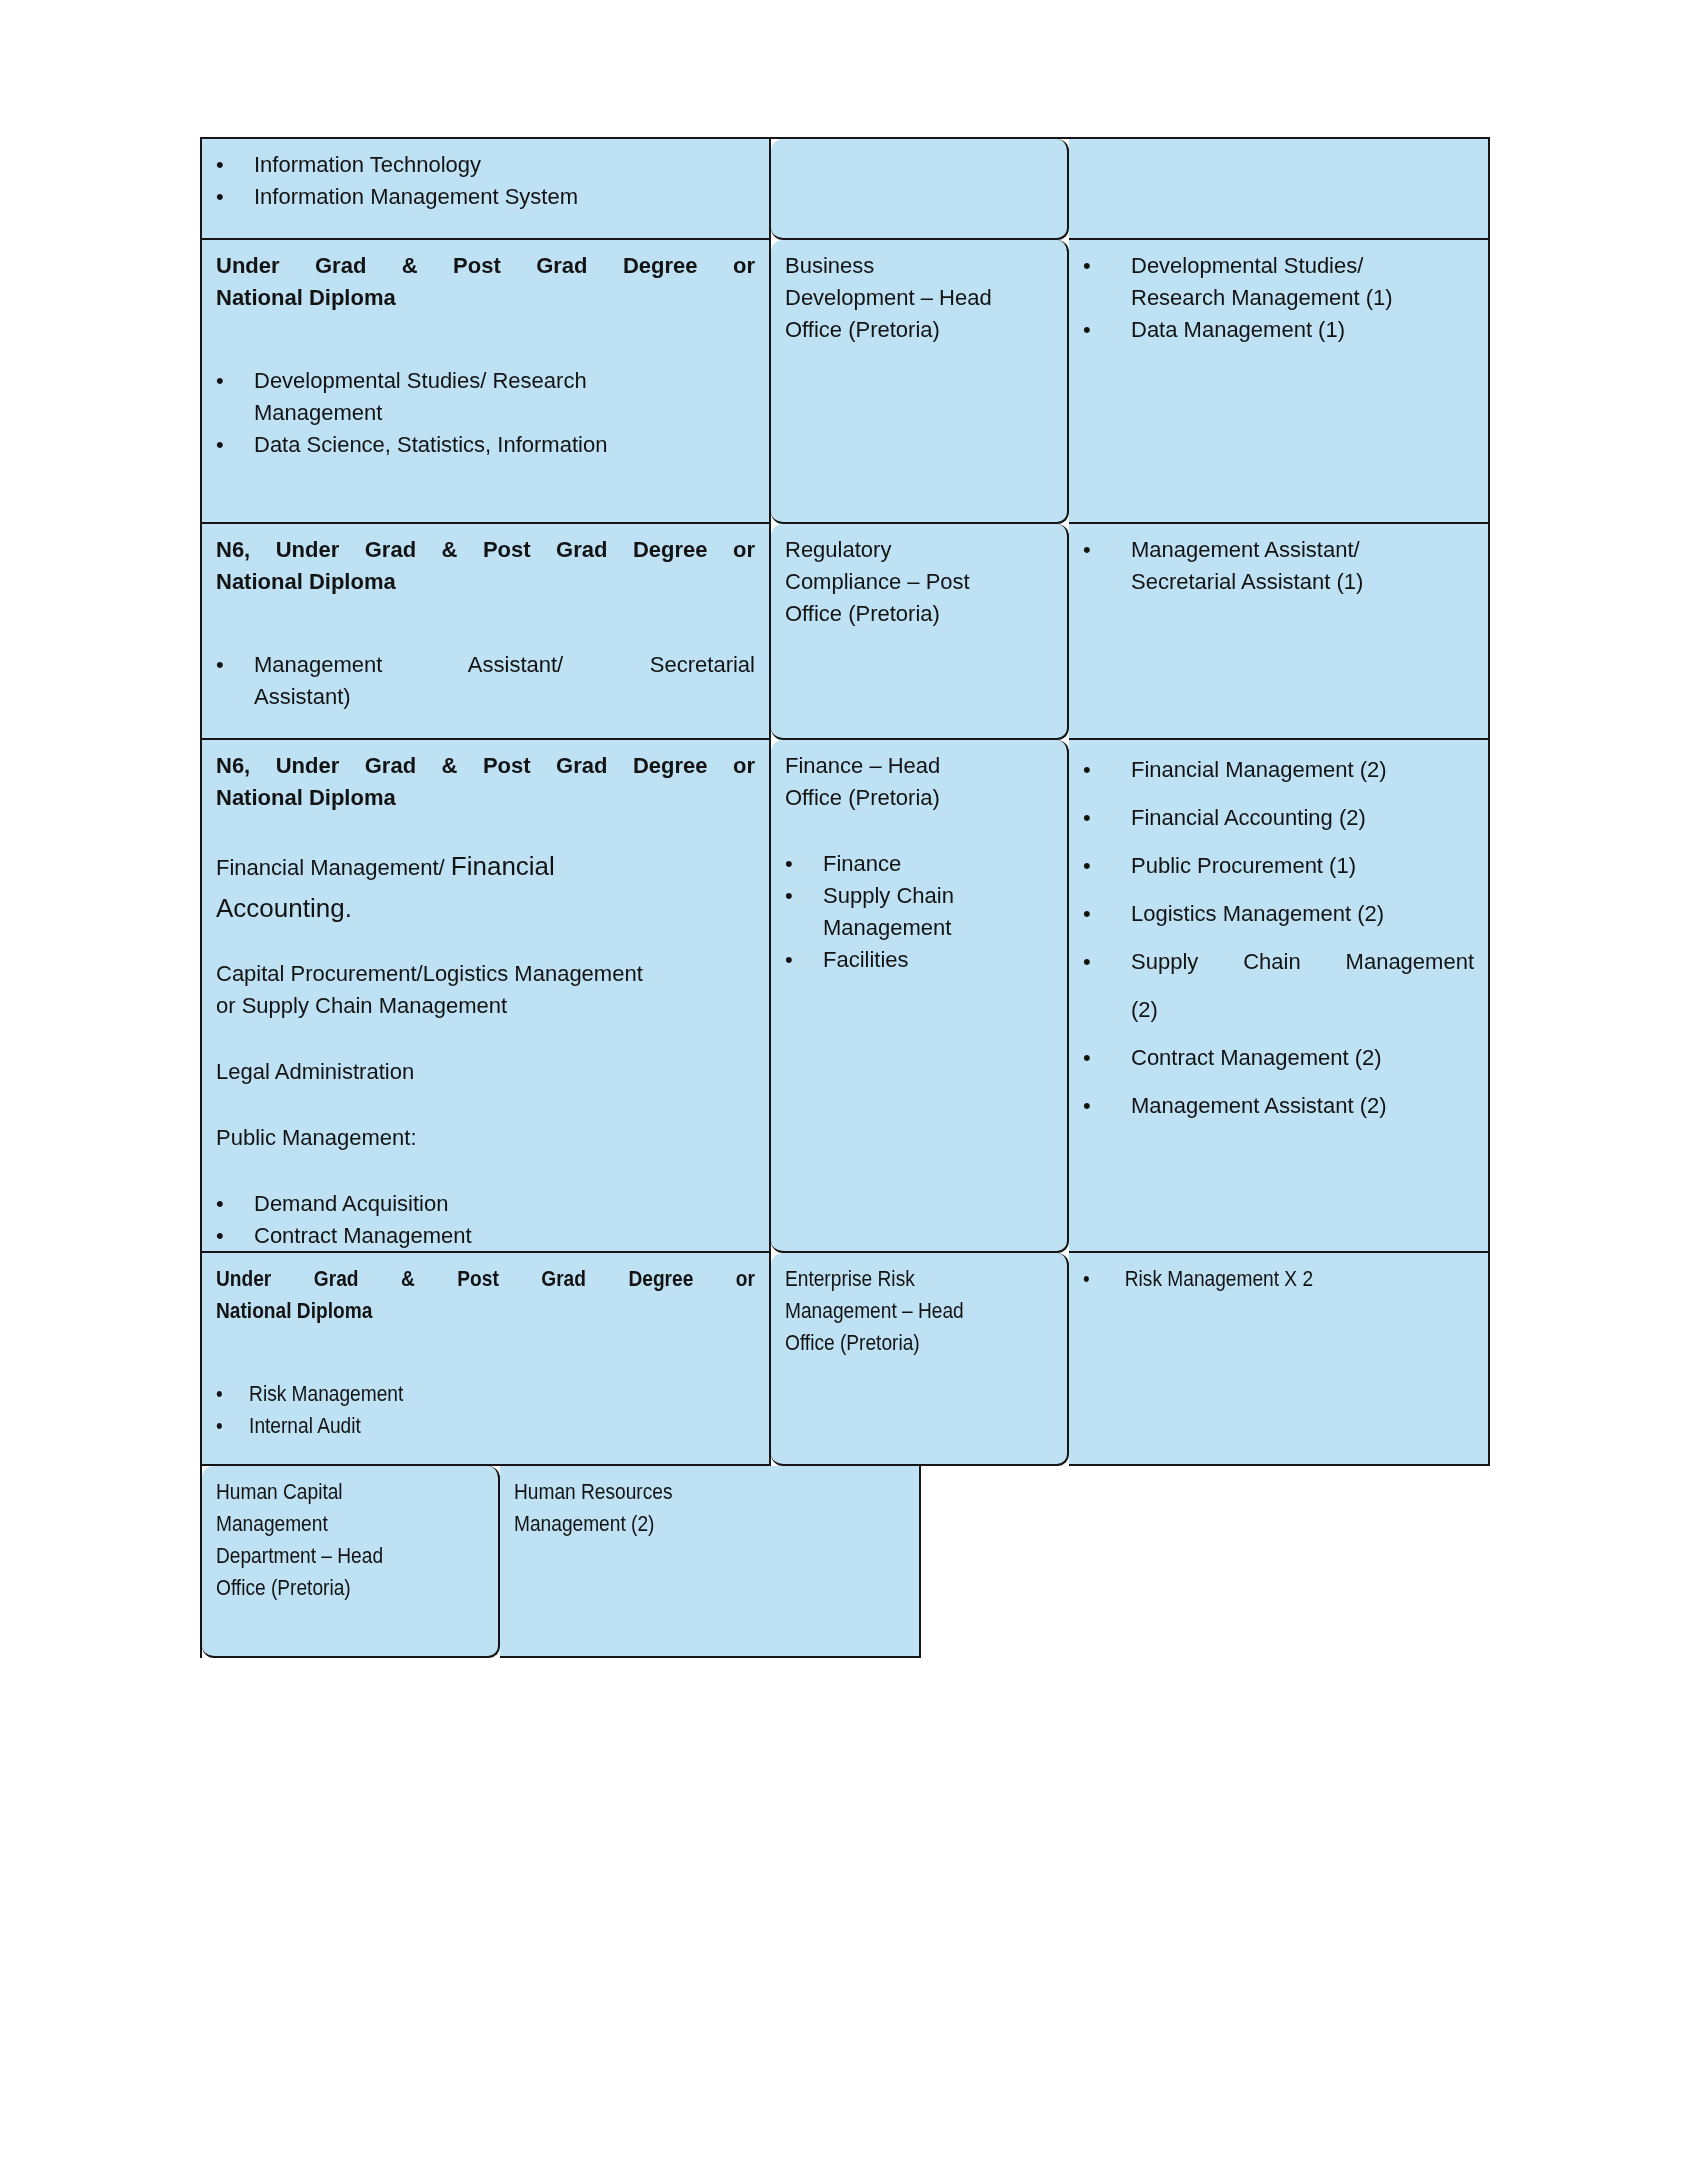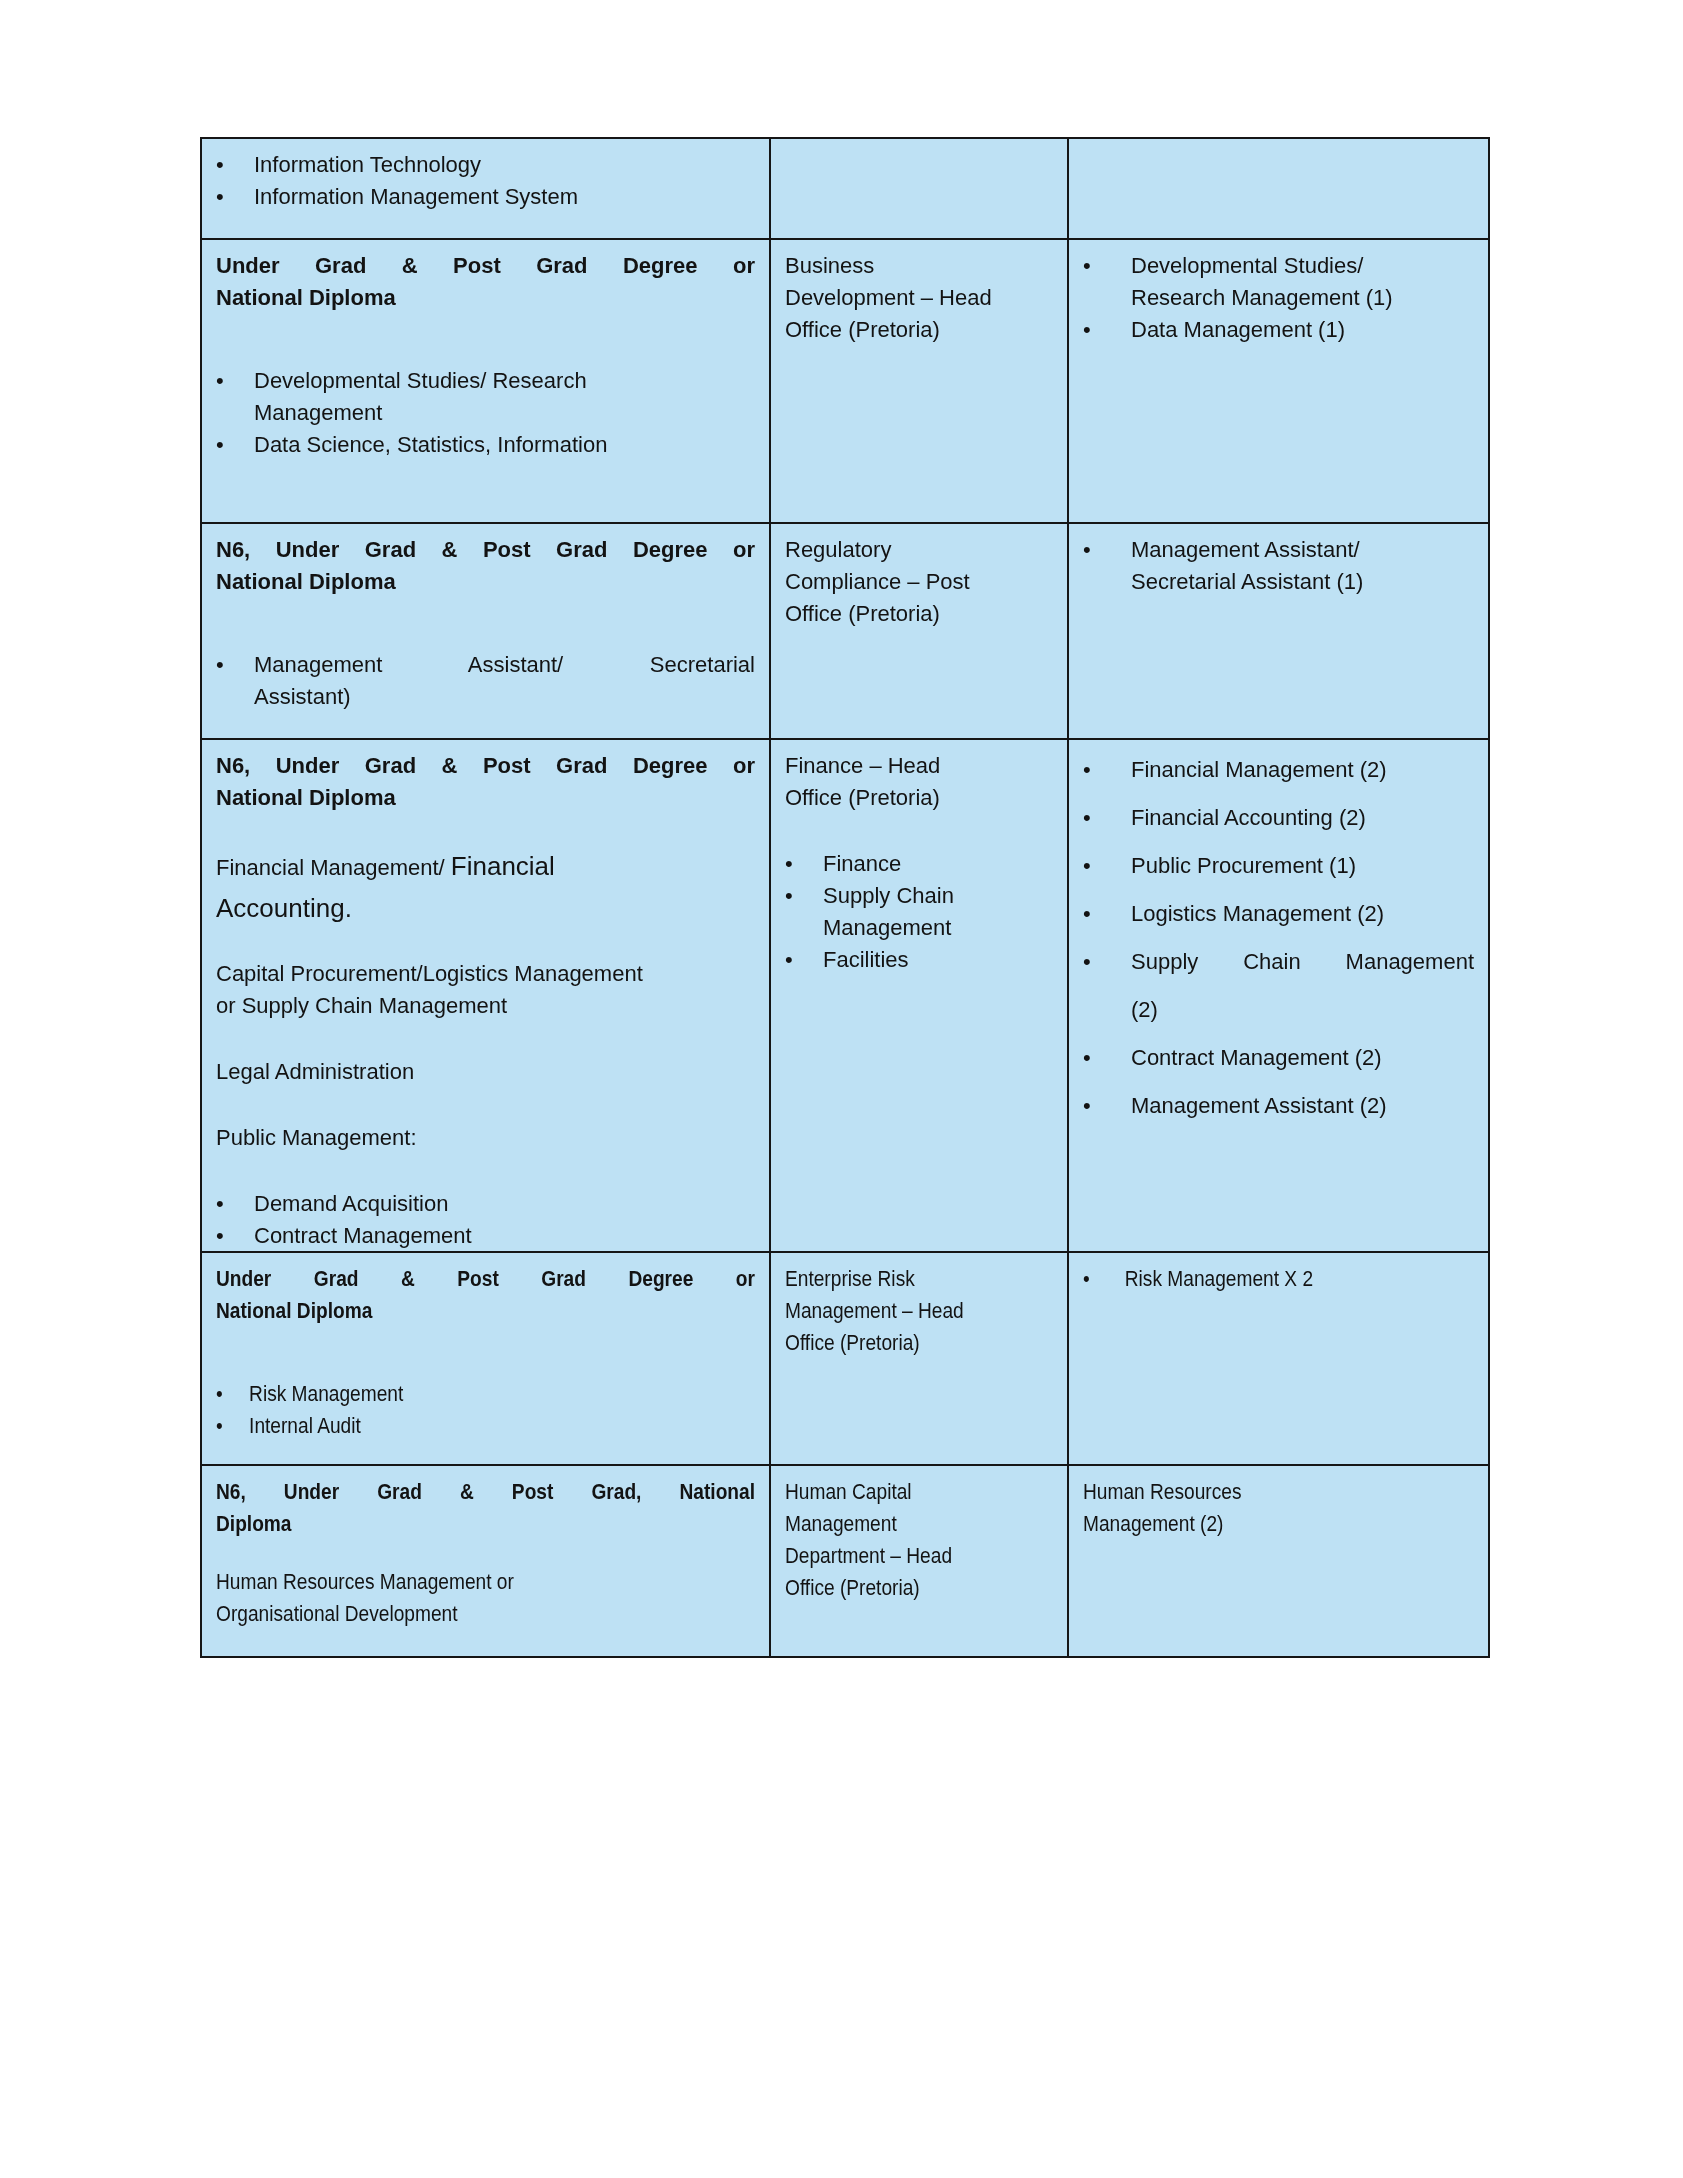--- a/index.html
+++ b/index.html
@@ -4,21 +4,21 @@
 <style>
   html,body{margin:0;padding:0;background:#ffffff;}
   .page{position:relative;width:1683px;height:2178px;background:#ffffff;overflow:hidden;
         font-family:"Liberation Sans","DejaVu Sans",sans-serif;color:#131313;}
   .tbl{position:absolute;left:200px;top:137px;width:1288px;
        border-left:2px solid #161616;border-top:2px solid #161616;}
   .row{display:flex;}
   .cell{box-sizing:border-box;background:#BEE1F4;border-right:2px solid #161616;border-bottom:2px solid #161616;
         padding:10px 14px;font-size:22px;line-height:32px;overflow:hidden;}
   .c1{width:569px;}
-  .c2{width:298px;}
+  .c2{width:298px;border-radius:12px;}
   .c3{width:421px;}
   .r1{height:101px}.r2{height:284px}.r3{height:216px}.r4{height:513px}.r5{height:213px}.r6{height:192px}
   .hdr{font-weight:700;}
   .jl{text-align:justify;text-align-last:justify;}
   .gap-lg{margin-bottom:51px;}
   .gap-md{margin-bottom:36px;}
   .gap-sm{margin-bottom:26px;}
   .pgap{margin-bottom:34px;}
   .li{display:flex;}
   .b{flex:0 0 38px;}
@@ -264,32 +264,20 @@
             <span class="b">•</span>
             <div class="bt">
               <div>Risk Management X 2</div>
             </div>
           </div>
         </div>
       </div>
     </div>
 
     <div class="row r6">
-      <div class="cell c1">
-        <div class="narrow">
-          <div class="hdr gap-sm">
-            <div class="jl">N6, Under Grad &amp; Post Grad, National</div>
-            <div>Diploma</div>
-          </div>
-          <div>
-            <div>Human Resources Management or</div>
-            <div>Organisational Development</div>
-          </div>
-        </div>
-      </div>
       <div class="cell c2">
         <div class="narrow">
           <div>Human Capital</div>
           <div>Management</div>
           <div>Department – Head</div>
           <div>Office (Pretoria)</div>
         </div>
       </div>
       <div class="cell c3">
         <div class="narrow">

